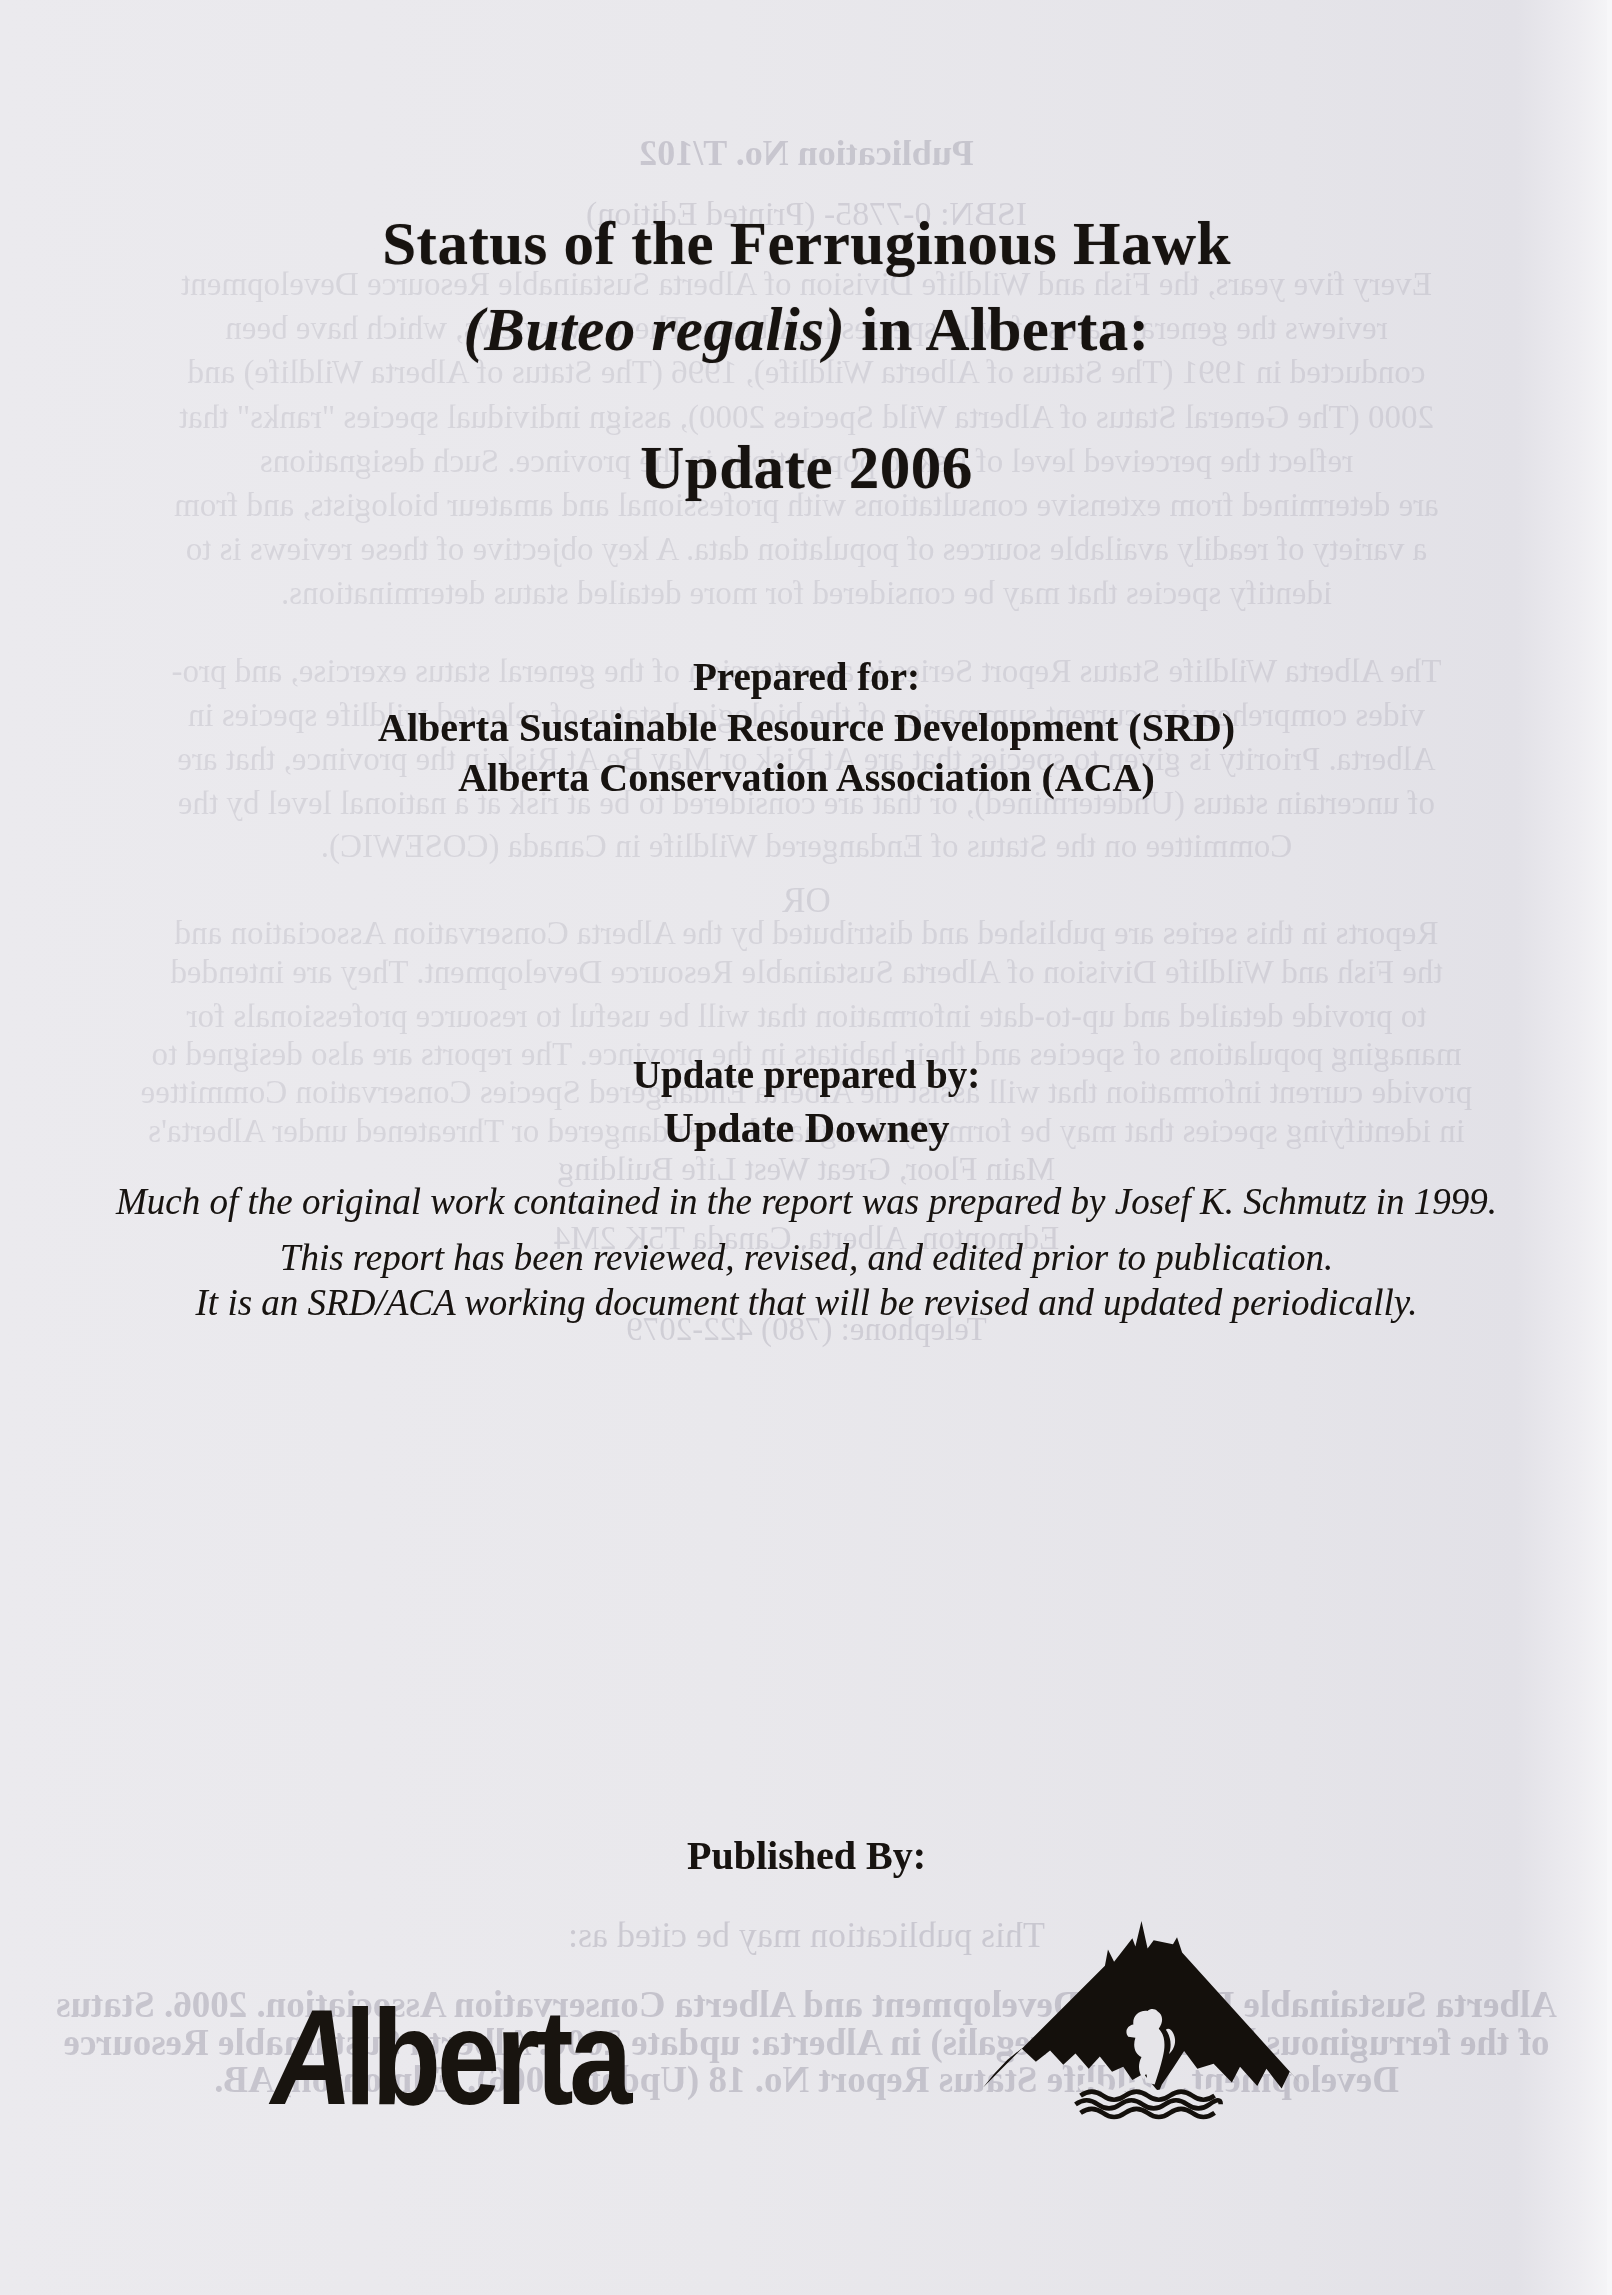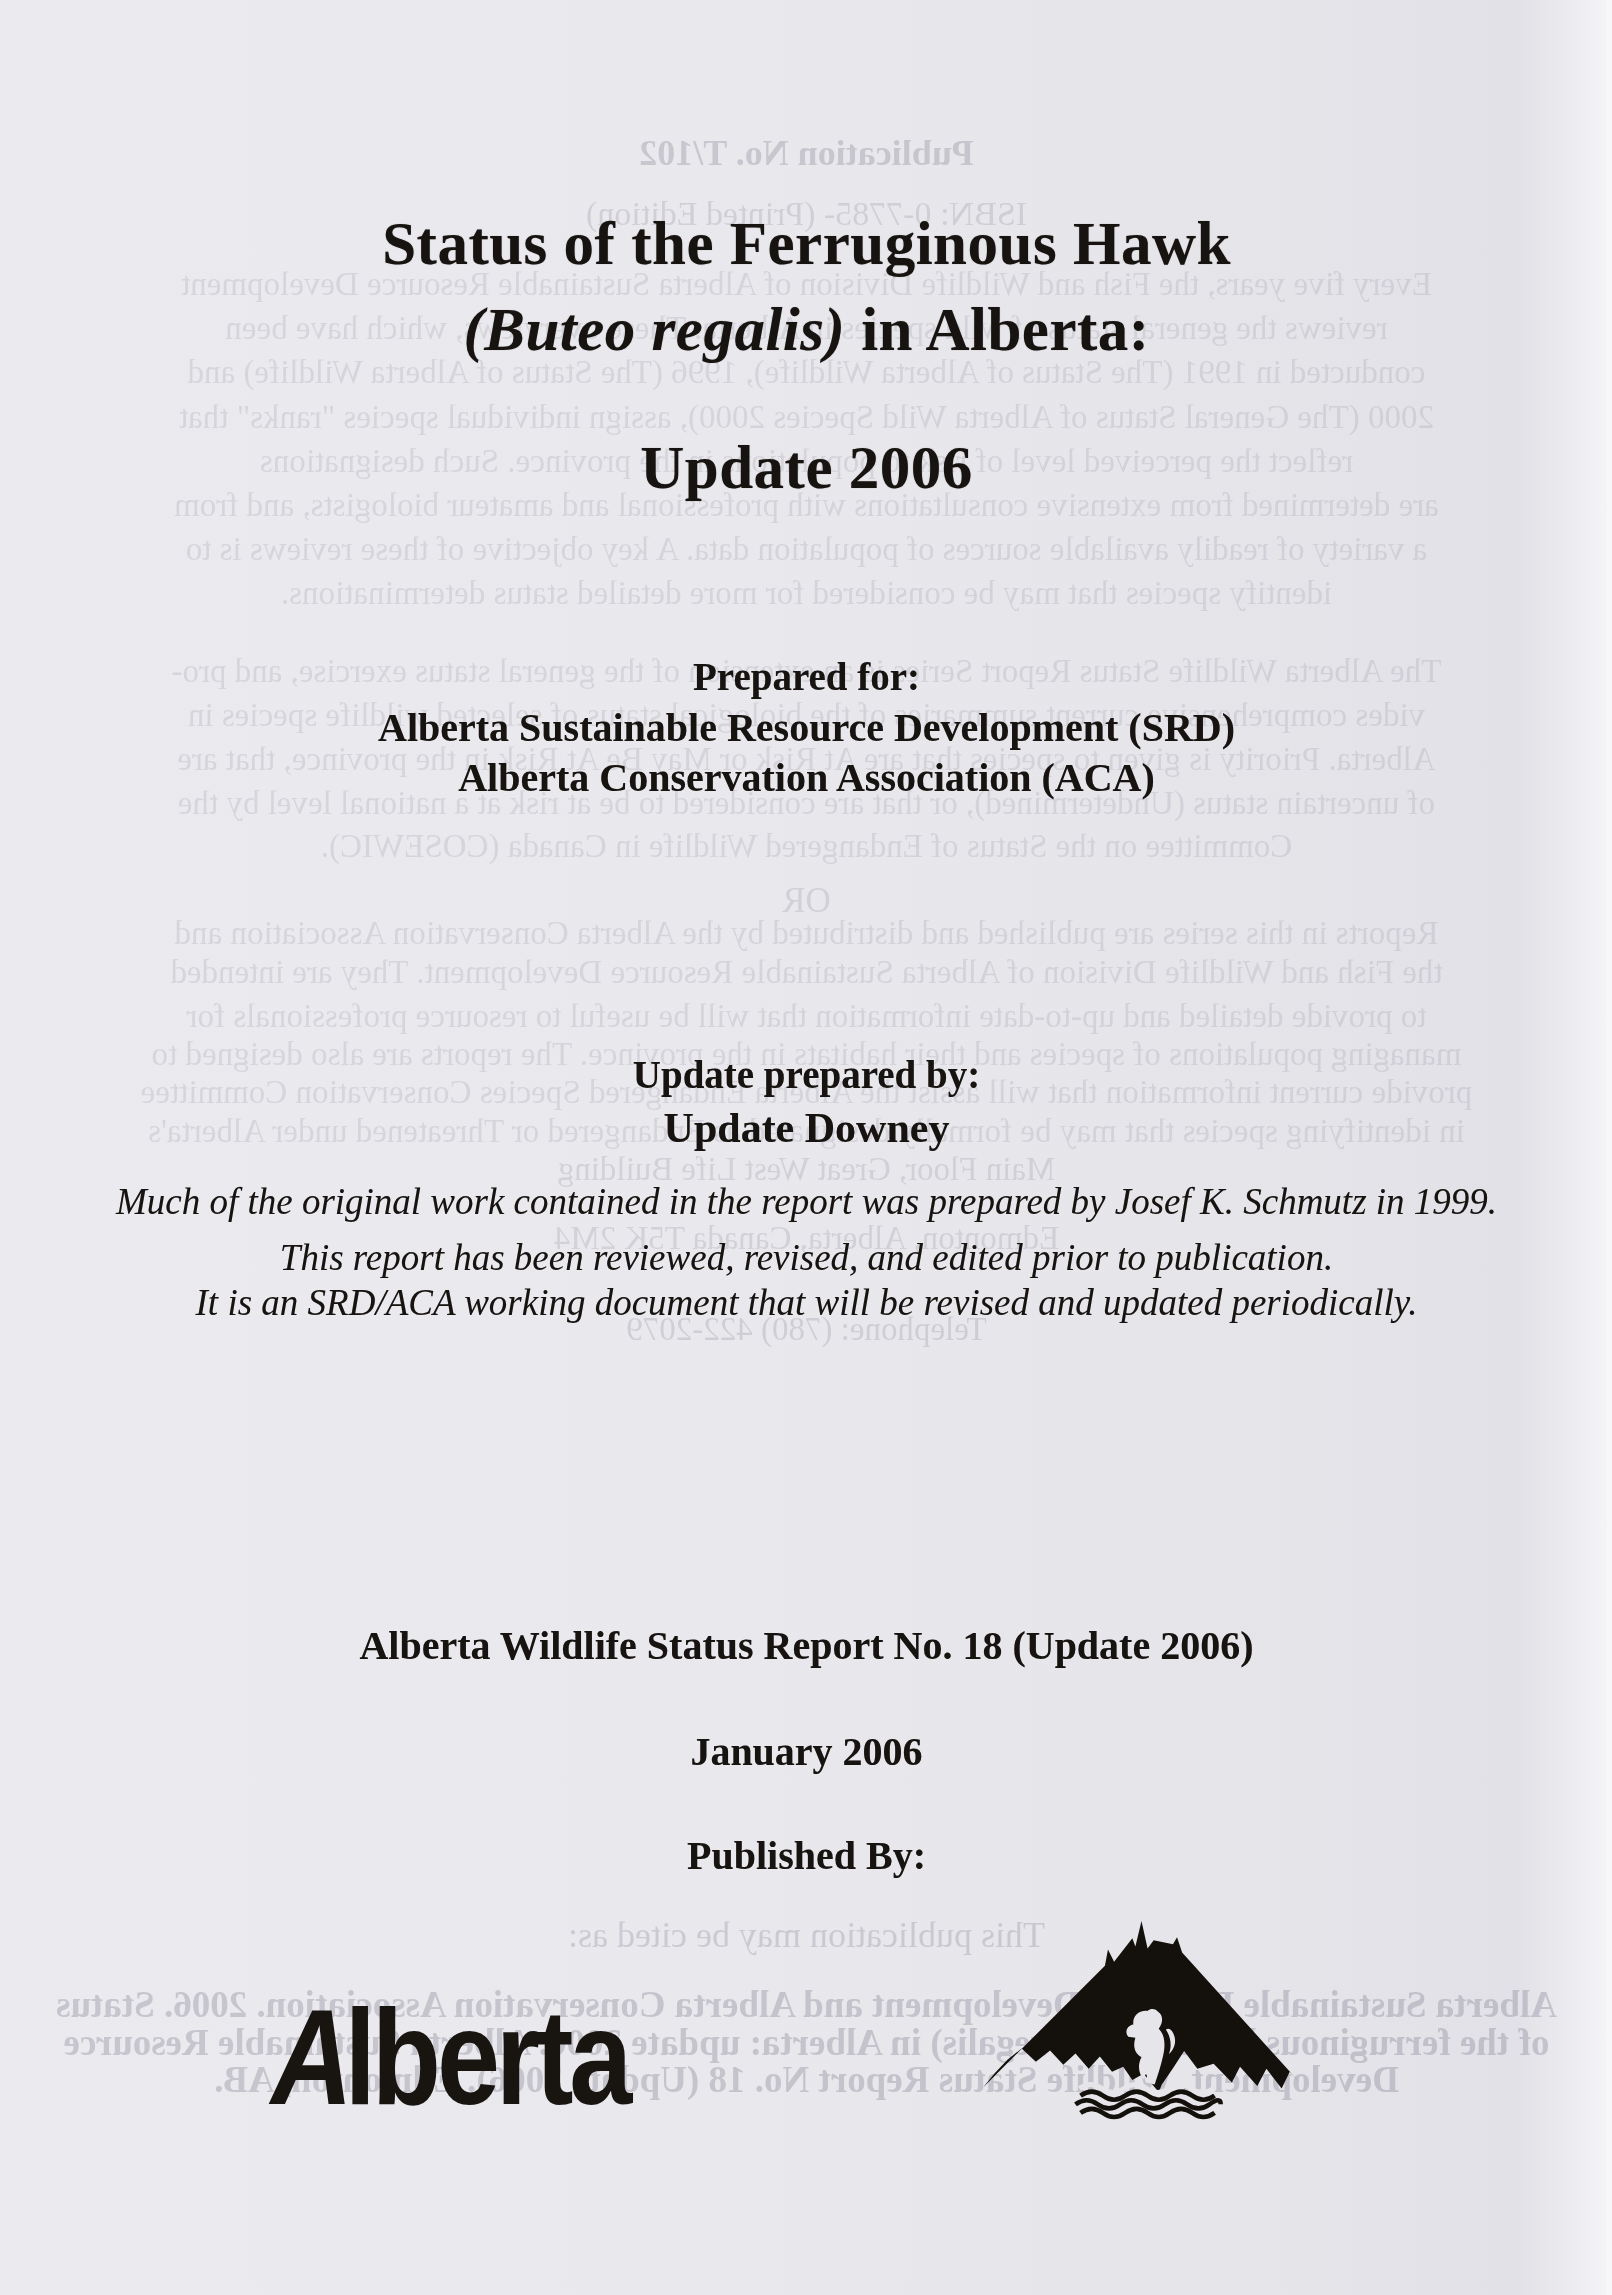--- a/index.html
+++ b/index.html
@@ -98,22 +98,20 @@
   <div class="c t-org" style="top:704px">Alberta Sustainable Resource Development (SRD)</div>
   <div class="c t-org" style="top:754px">Alberta Conservation Association (ACA)</div>
 
   <div class="c t-label" style="top:1052px">Update prepared by:</div>
   <div class="c t-name" style="top:1104px">Update Downey</div>
 
   <div class="c t-note" style="top:1180px">Much of the original work contained in the report was prepared by Josef K. Schmutz in 1999.</div>
   <div class="c t-note" style="top:1236px">This report has been reviewed, revised, and edited prior to publication.</div>
   <div class="c t-note" style="top:1281px">It is an SRD/ACA working document that will be revised and updated periodically.</div>
 
-  <div class="c t-foot" style="top:1622px">Alberta Wildlife Status Report No. 18 (Update 2006)</div>
-  <div class="c t-foot" style="top:1728px">January 2006</div>
   <div class="c t-foot" style="top:1832px">Published By:</div>
 
   <div class="wordmark">Alberta</div>
 
   <svg class="aca" viewBox="0 0 640 400" aria-hidden="true">
     <path fill="#14100c" d="
       M 6 336
       L 246 96 L 252 64 L 264 88
       L 300 42 L 306 58 L 318 8
       L 330 62 L 342 46

